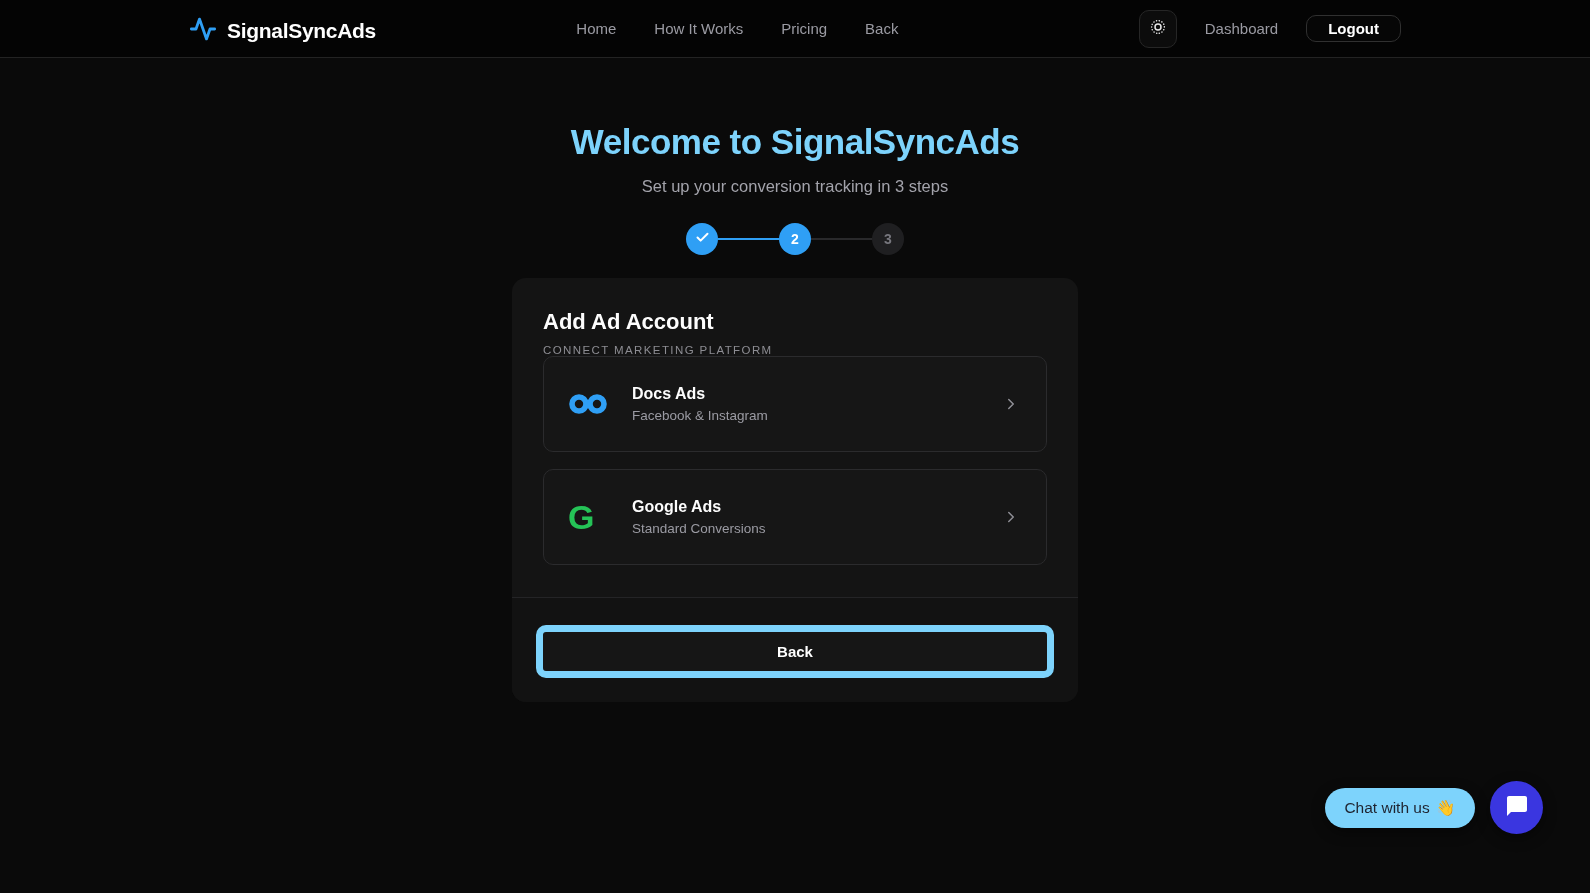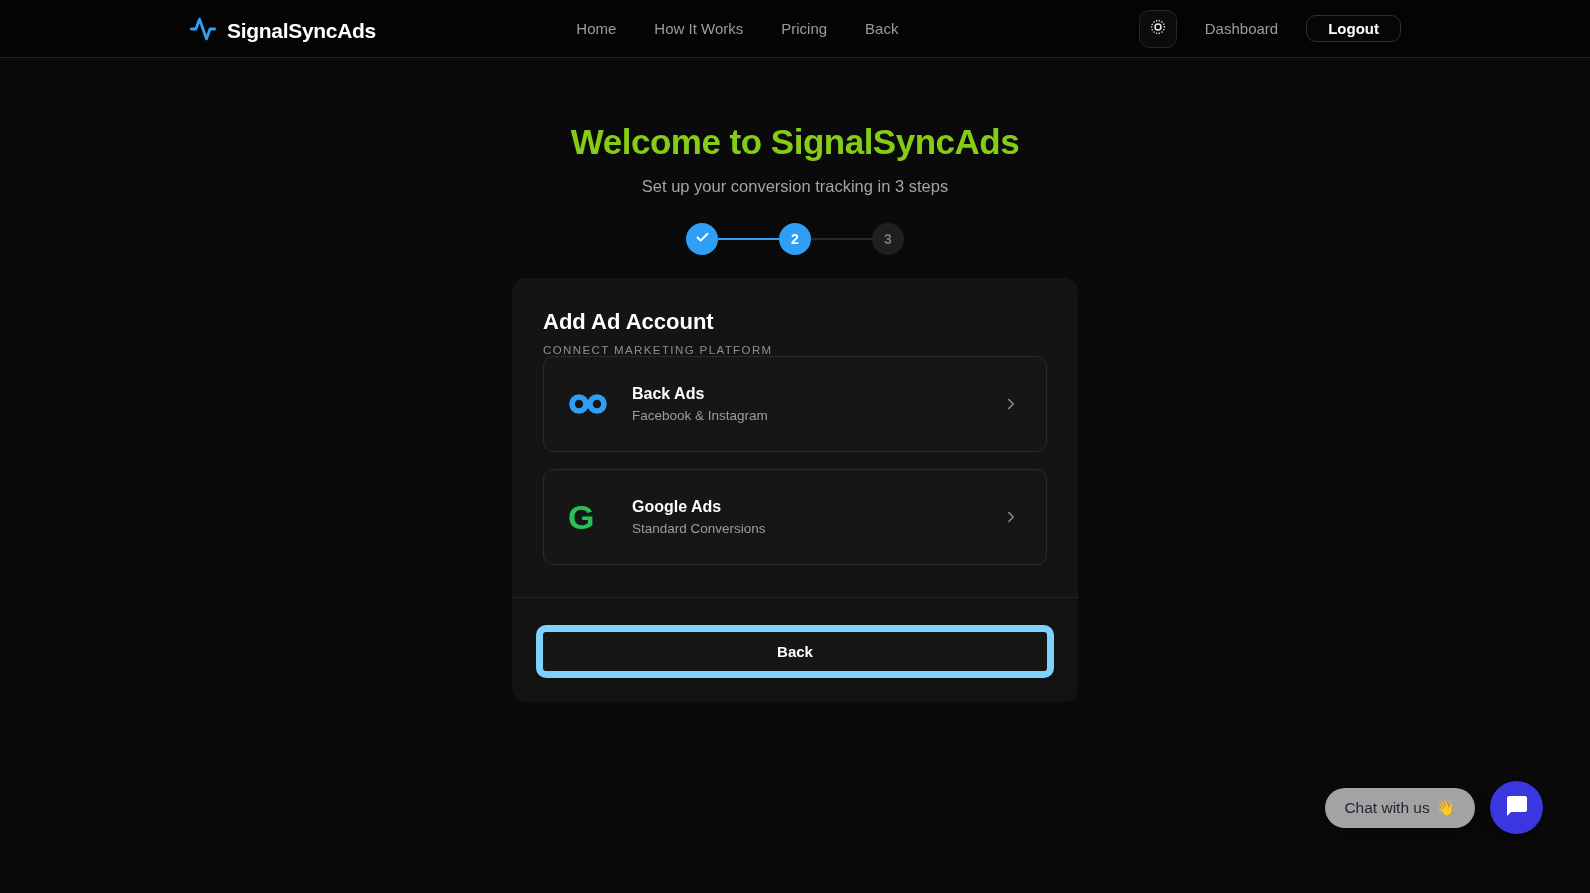--- a/index.html
+++ b/index.html
@@ -59,21 +59,21 @@
     font-family: inherit;
   }
 
   
   .main { text-align: center; }
   .hero-title {
     margin-top: 64px;
     font-size: 35px;
     font-weight: 700;
     letter-spacing: -0.5px;
-    color: #84cc16;
+    color: #7dd3fc;
   }
   .hero-subtitle {
     margin-top: 15px;
     font-size: 16.5px;
     color: #a3a3ab;
   }
 
   
   .stepper {
     margin-top: 27px;
@@ -165,21 +165,21 @@
   
   .chat-widget {
     position: absolute;
     right: 47px;
     bottom: 59px;
     display: flex;
     align-items: center;
     gap: 15px;
   }
   .chat-pill {
-    background: #a3a3a3;
+    background: #7dd3fc;
     color: #1f2430;
     border: none;
     border-radius: 21px;
     padding: 11px 19px;
     font-size: 15.5px;
     font-family: inherit;
     cursor: pointer;
     display: flex;
     align-items: center;
     gap: 7px;
@@ -255,21 +255,21 @@
       <div class="card-eyebrow">CONNECT MARKETING PLATFORM</div>
 
       <div class="platform-row">
         <span class="platform-icon">
           <svg width="40" height="22" viewBox="0 0 40 22" fill="none" stroke="#2f9ff5" stroke-width="5.6">
             <circle cx="11" cy="11" r="7"></circle>
             <circle cx="29" cy="11" r="7"></circle>
           </svg>
         </span>
         <span class="platform-text">
-          <div class="platform-name">Back Ads</div>
+          <div class="platform-name">Docs Ads</div>
           <div class="platform-desc">Facebook &amp; Instagram</div>
         </span>
         <span class="chevron">
           <svg width="18" height="18" viewBox="0 0 24 24" fill="none" stroke="#8e8e95" stroke-width="2" stroke-linecap="round" stroke-linejoin="round">
             <polyline points="9 6 15 12 9 18"></polyline>
           </svg>
         </span>
       </div>
 
       <div class="platform-row">

